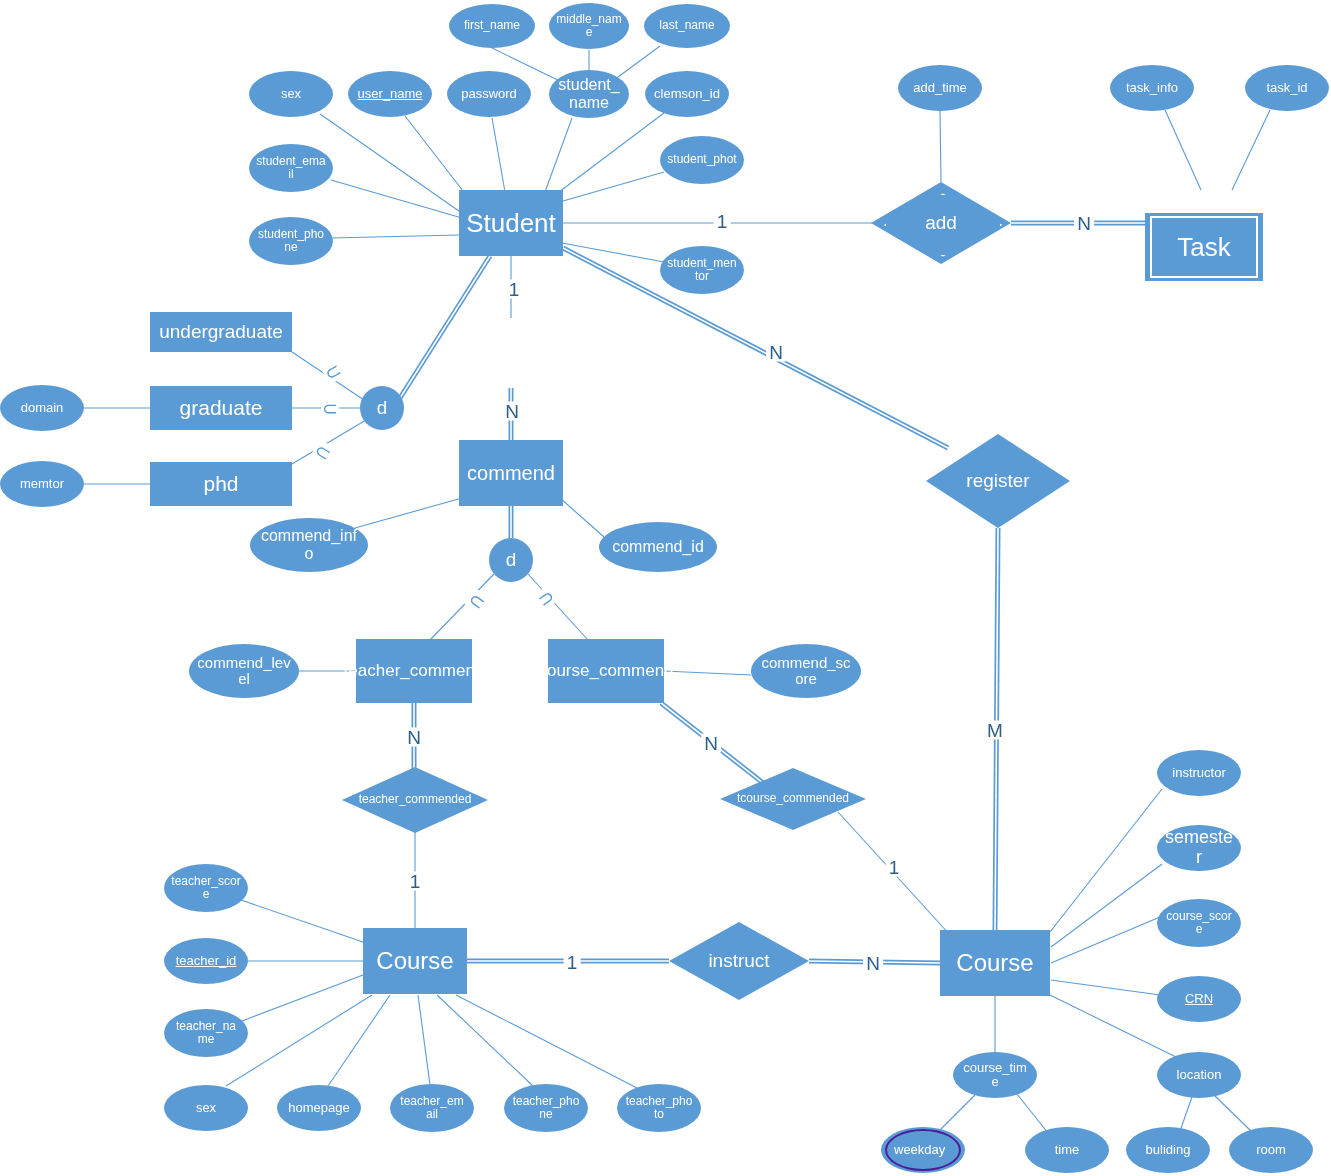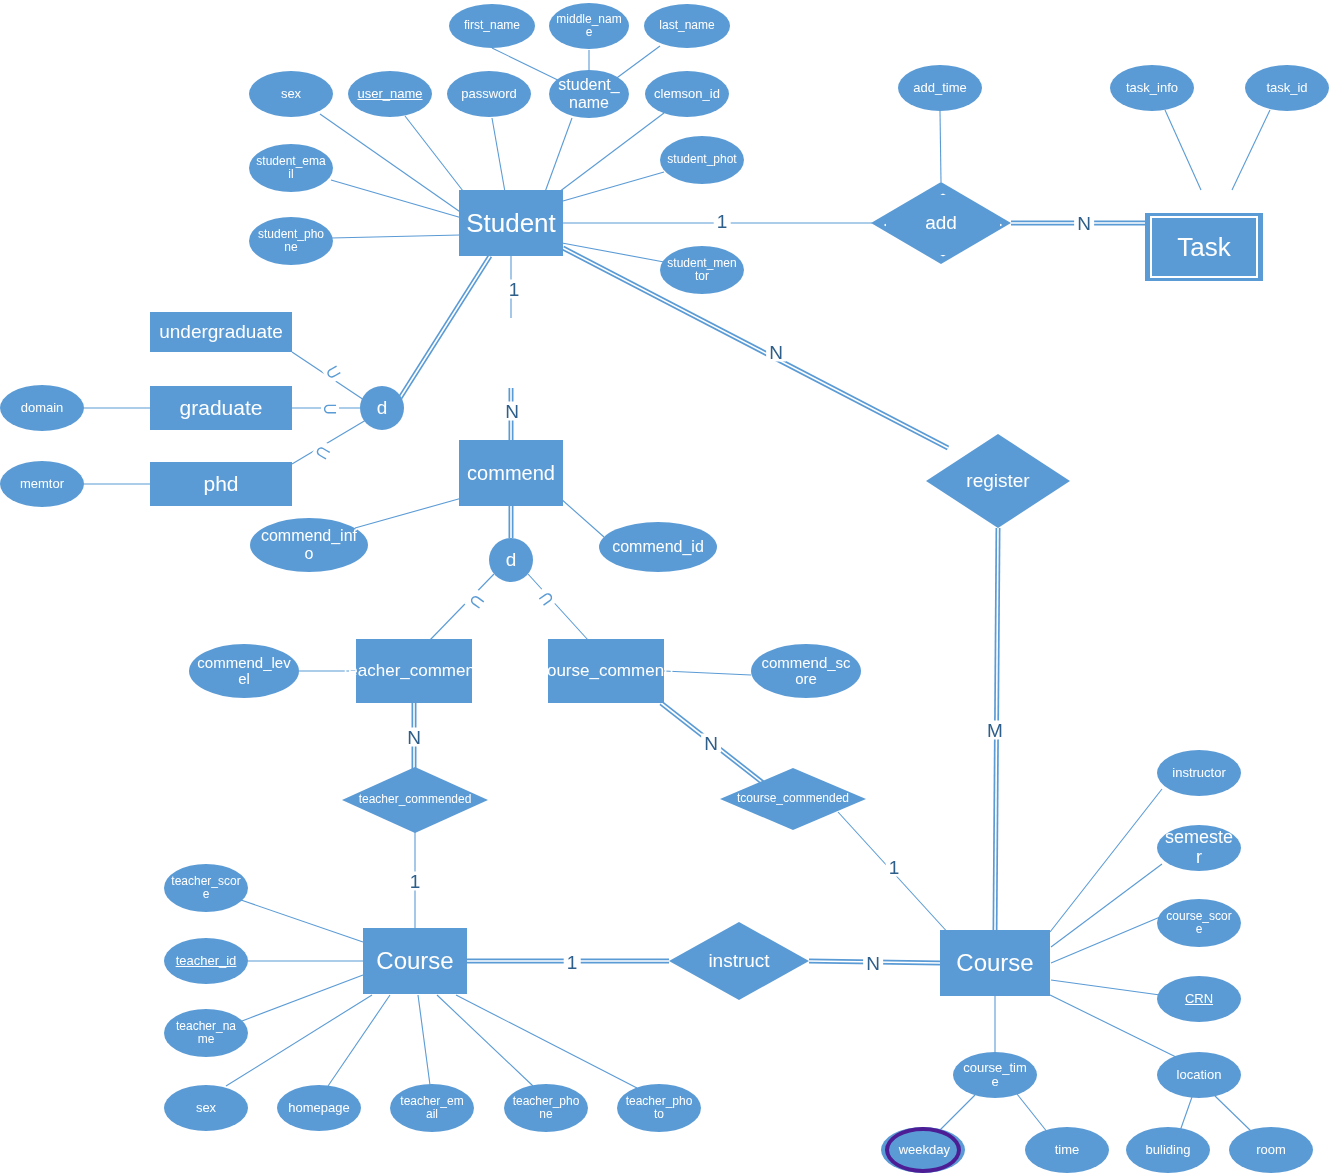--- a/index.html
+++ b/index.html
@@ -17,22 +17,22 @@
 
   
   .entity.weak{background:#5B9BD5;padding:5px;}
   .entity.weak .inner{width:100%;height:100%;border:2px solid #ffffff;
         display:flex;align-items:center;justify-content:center;}
 
   
   .attr{background:#5B9BD5;border-radius:50%;}
   .attr .lbl{padding:0 7px;word-break:break-word;}
   .attr.multi{padding:4px;}
-  .attr.multi .inner{width:100%;height:100%;border:4px solid #4c1d95;border-radius:50%;
-        display:flex;align-items:center;justify-content:flex-end;}
+  .attr.multi .inner{width:100%;height:100%;border:2px solid #4c1d95;border-radius:50%;
+        display:flex;align-items:center;justify-content:flex-start;}
   .attr .key{text-decoration:underline;}
 
   
   .rel{background:transparent;}
   .rel .dia{position:absolute;left:0;top:0;width:100%;height:100%;background:#5B9BD5;
         clip-path:polygon(50% 0,100% 50%,50% 100%,0 50%);}
   .rel .dia2{position:absolute;background:transparent;border:2px solid #ffffff;
         left:9%;top:14%;width:82%;height:72%;
         clip-path:polygon(50% 0,100% 50%,50% 100%,0 50%);
         -webkit-clip-path:polygon(50% 0,100% 50%,50% 100%,0 50%);}

